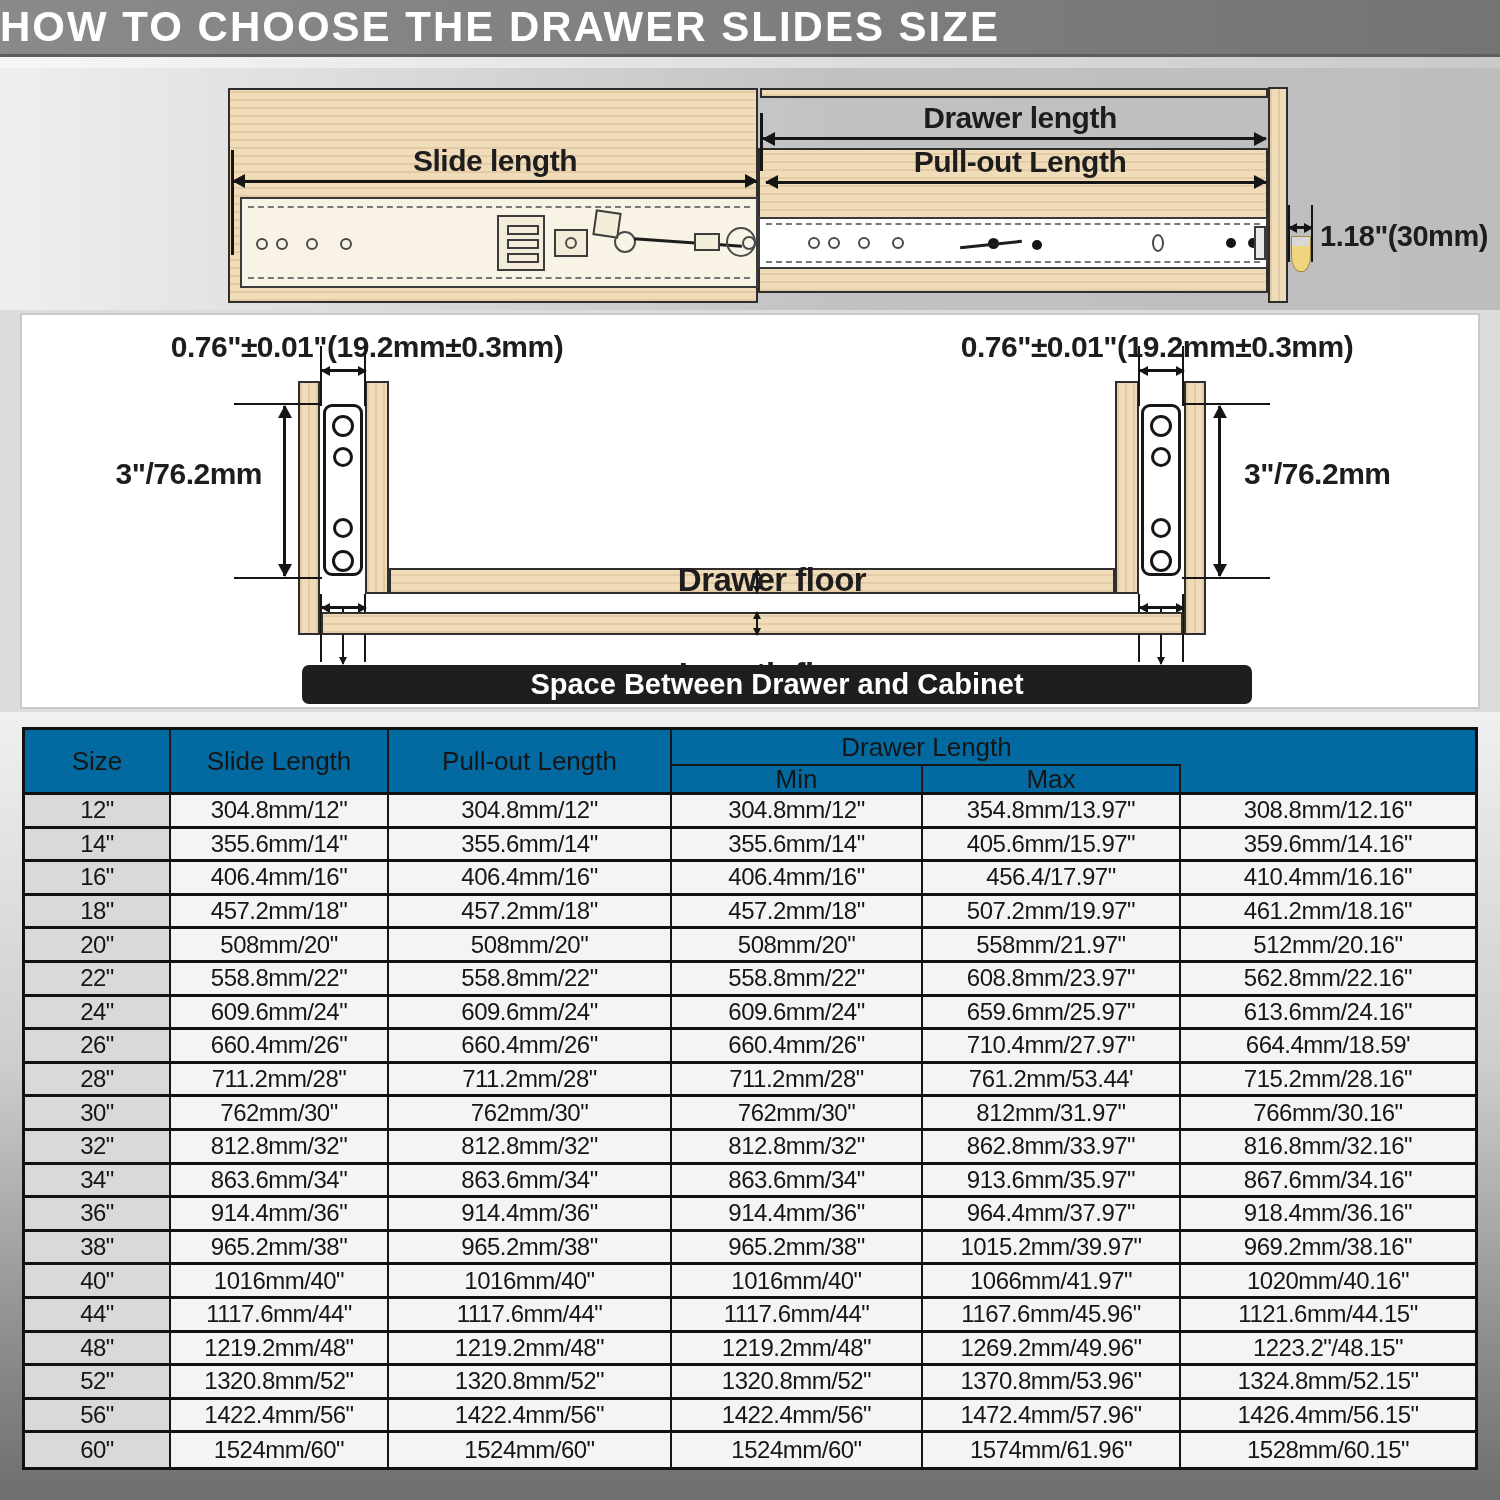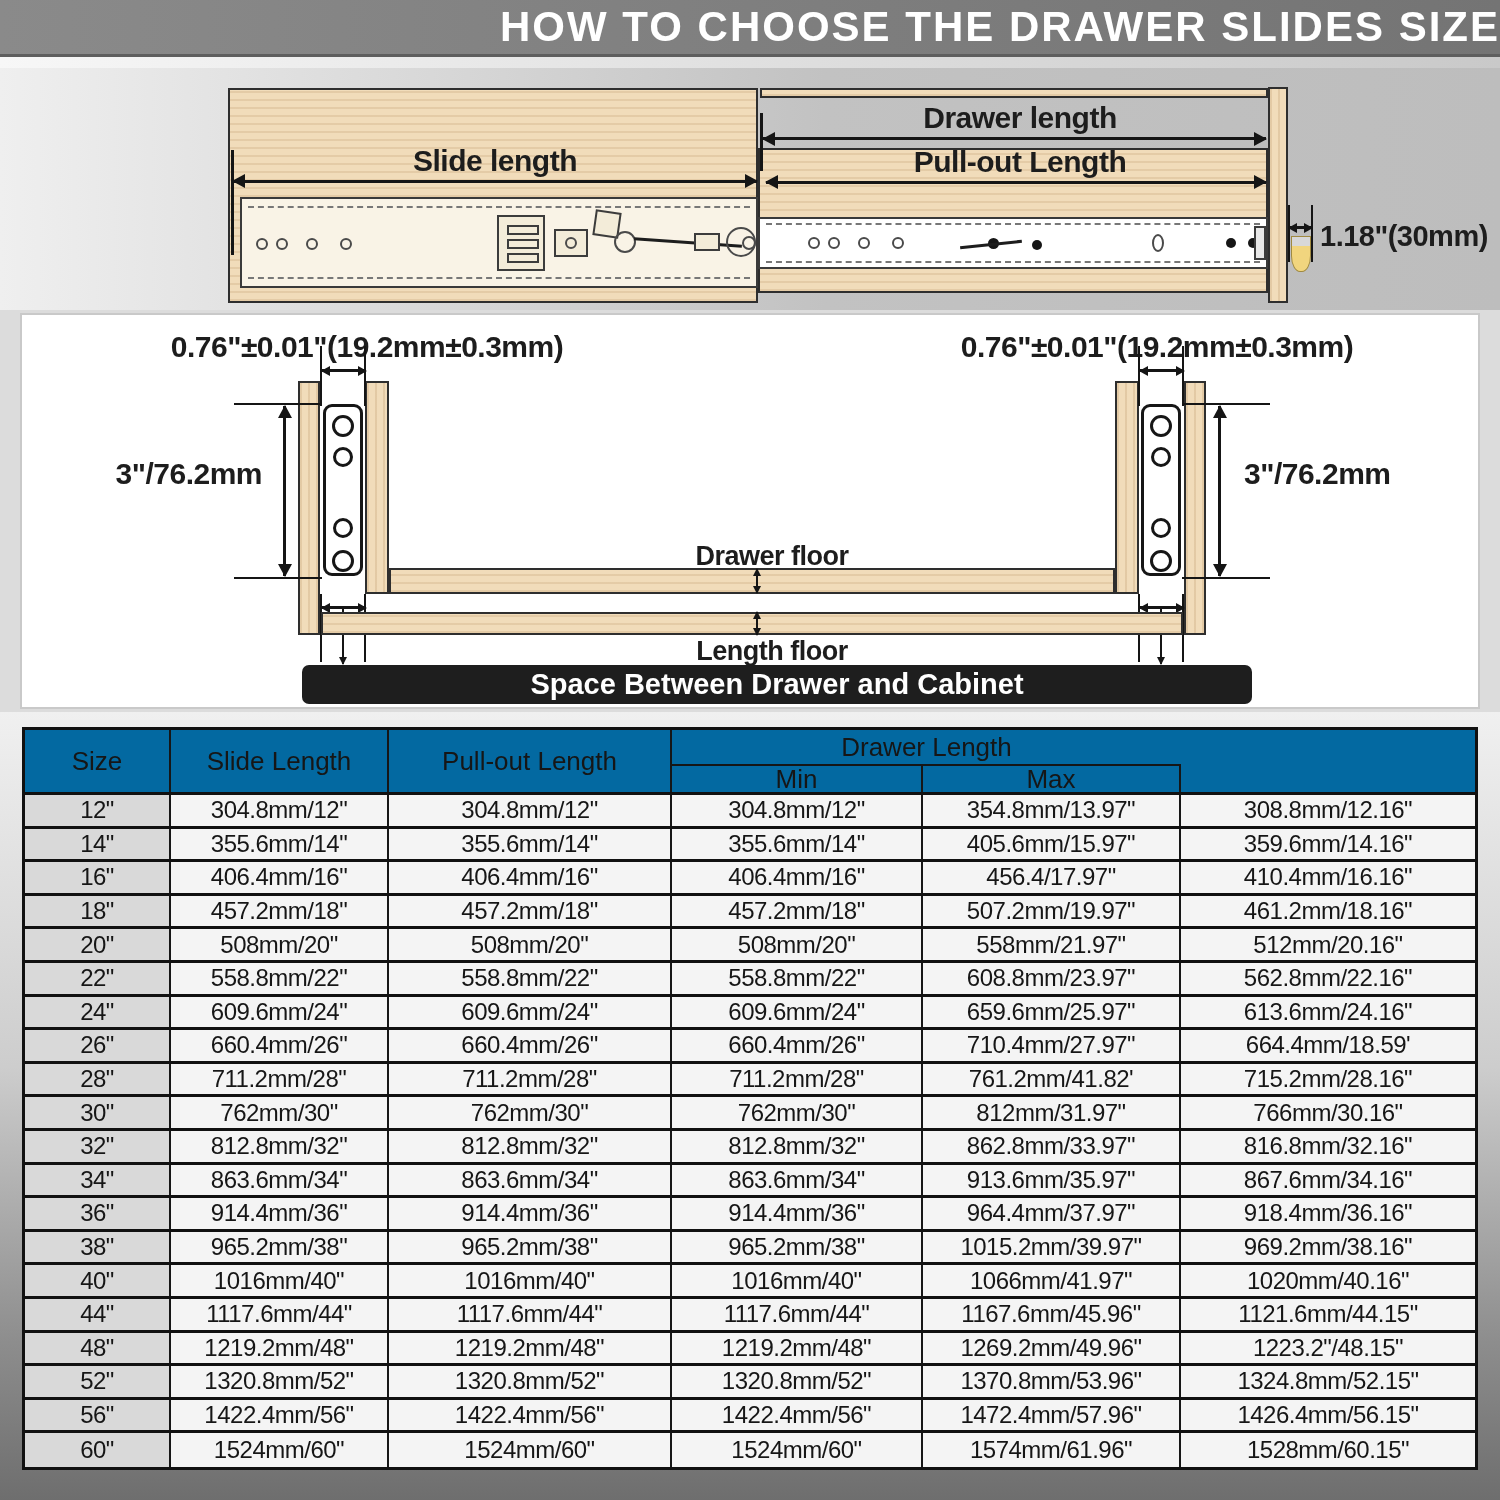--- a/index.html
+++ b/index.html
@@ -3,21 +3,21 @@
 <meta charset="utf-8">
 <style>
   html,body{margin:0;padding:0;background:#9a9a9a;}
   #canvas{position:relative;width:1500px;height:1500px;overflow:hidden;
           font-family:"Liberation Sans",sans-serif;background:#e8e8e8;}
   .abs{position:absolute;}
   
   .title-bar{position:absolute;left:0;top:0;width:1500px;height:57px;
     background:linear-gradient(to right,#8a8a8a,#747474);
     border-bottom:3px solid #5e5e5e;box-sizing:border-box;
-    display:flex;align-items:center;justify-content:flex-end;}
+    display:flex;align-items:center;justify-content:flex-start;}
   .title{color:#ffffff;font-size:42px;font-weight:bold;letter-spacing:2px;white-space:nowrap;}
   .bevel{position:absolute;left:0;top:57px;width:1500px;height:11px;
     background:linear-gradient(to right,#f7f7f7,#c9c9c9);}
   
   .top-diagram{position:absolute;left:0;top:68px;width:1500px;height:242px;
     background:linear-gradient(to right,#efefef 0%,#d7d7d7 30%,#c2c2c2 55%,#bdbdbd 100%);}
   .wood-v{background-color:#f1dcba;
     background-image:repeating-linear-gradient(90deg,rgba(176,136,88,.22) 0 2px,rgba(0,0,0,0) 2px 8px);
     border:2px solid #2e2e2e;box-sizing:border-box;}
   .wood-h{background-color:#f1dcba;
@@ -42,21 +42,21 @@
   .varrow::before{content:"";position:absolute;top:-1px;left:50%;transform:translateX(-50%);
     border-left:7px solid transparent;border-right:7px solid transparent;border-bottom:13px solid #151515;}
   .varrow::after{content:"";position:absolute;bottom:-1px;left:50%;transform:translateX(-50%);
     border-left:7px solid transparent;border-right:7px solid transparent;border-top:13px solid #151515;}
   .varrow.sm::before{border-left-width:4px;border-right-width:4px;border-bottom-width:8px;}
   .varrow.sm::after{border-left-width:4px;border-right-width:4px;border-top-width:8px;}
   .varrow.down-only::before{display:none;}
   .tick{position:absolute;background:#151515;}
   .dlabel{position:absolute;font-weight:bold;color:#1d1d1d;font-size:30px;
     text-align:center;letter-spacing:-.5px;white-space:nowrap;}
-  .f27{font-size:27px;}
+  .f27{font-size:33px;margin-top:20px;}
   .f29{font-size:29px;}
   
   .mid-section{position:absolute;left:0;top:310px;width:1500px;height:402px;background:#dcdcdc;}
   .cross-box{position:absolute;left:20px;top:3px;width:1460px;height:396px;background:#ffffff;
     border:2px solid #c9c9c9;box-sizing:border-box;}
   .xsec{position:absolute;border:3px solid #161616;border-radius:9px;background:#fff;box-sizing:border-box;}
   .ball{position:absolute;border:3px solid #161616;border-radius:50%;background:#fff;box-sizing:border-box;left:50%;transform:translateX(-50%);}
   .banner{position:absolute;background:#1e1e1e;border-radius:7px;color:#ffffff;
     font-size:29px;font-weight:bold;display:flex;align-items:center;justify-content:center;}
   .clip{position:absolute;border:1px solid #a08a40;box-sizing:border-box;
@@ -288,21 +288,21 @@
             <div class="tcell c2">660.4mm/26"</div>
             <div class="tcell c3">660.4mm/26"</div>
             <div class="tcell c4">710.4mm/27.97"</div>
             <div class="tcell c5">664.4mm/18.59'</div>
           </div>
           <div class="trow">
             <div class="tcell c0">28"</div>
             <div class="tcell c1">711.2mm/28"</div>
             <div class="tcell c2">711.2mm/28"</div>
             <div class="tcell c3">711.2mm/28"</div>
-            <div class="tcell c4">761.2mm/41.82'</div>
+            <div class="tcell c4">761.2mm/53.44'</div>
             <div class="tcell c5">715.2mm/28.16"</div>
           </div>
           <div class="trow">
             <div class="tcell c0">30"</div>
             <div class="tcell c1">762mm/30"</div>
             <div class="tcell c2">762mm/30"</div>
             <div class="tcell c3">762mm/30"</div>
             <div class="tcell c4">812mm/31.97"</div>
             <div class="tcell c5">766mm/30.16"</div>
           </div>

